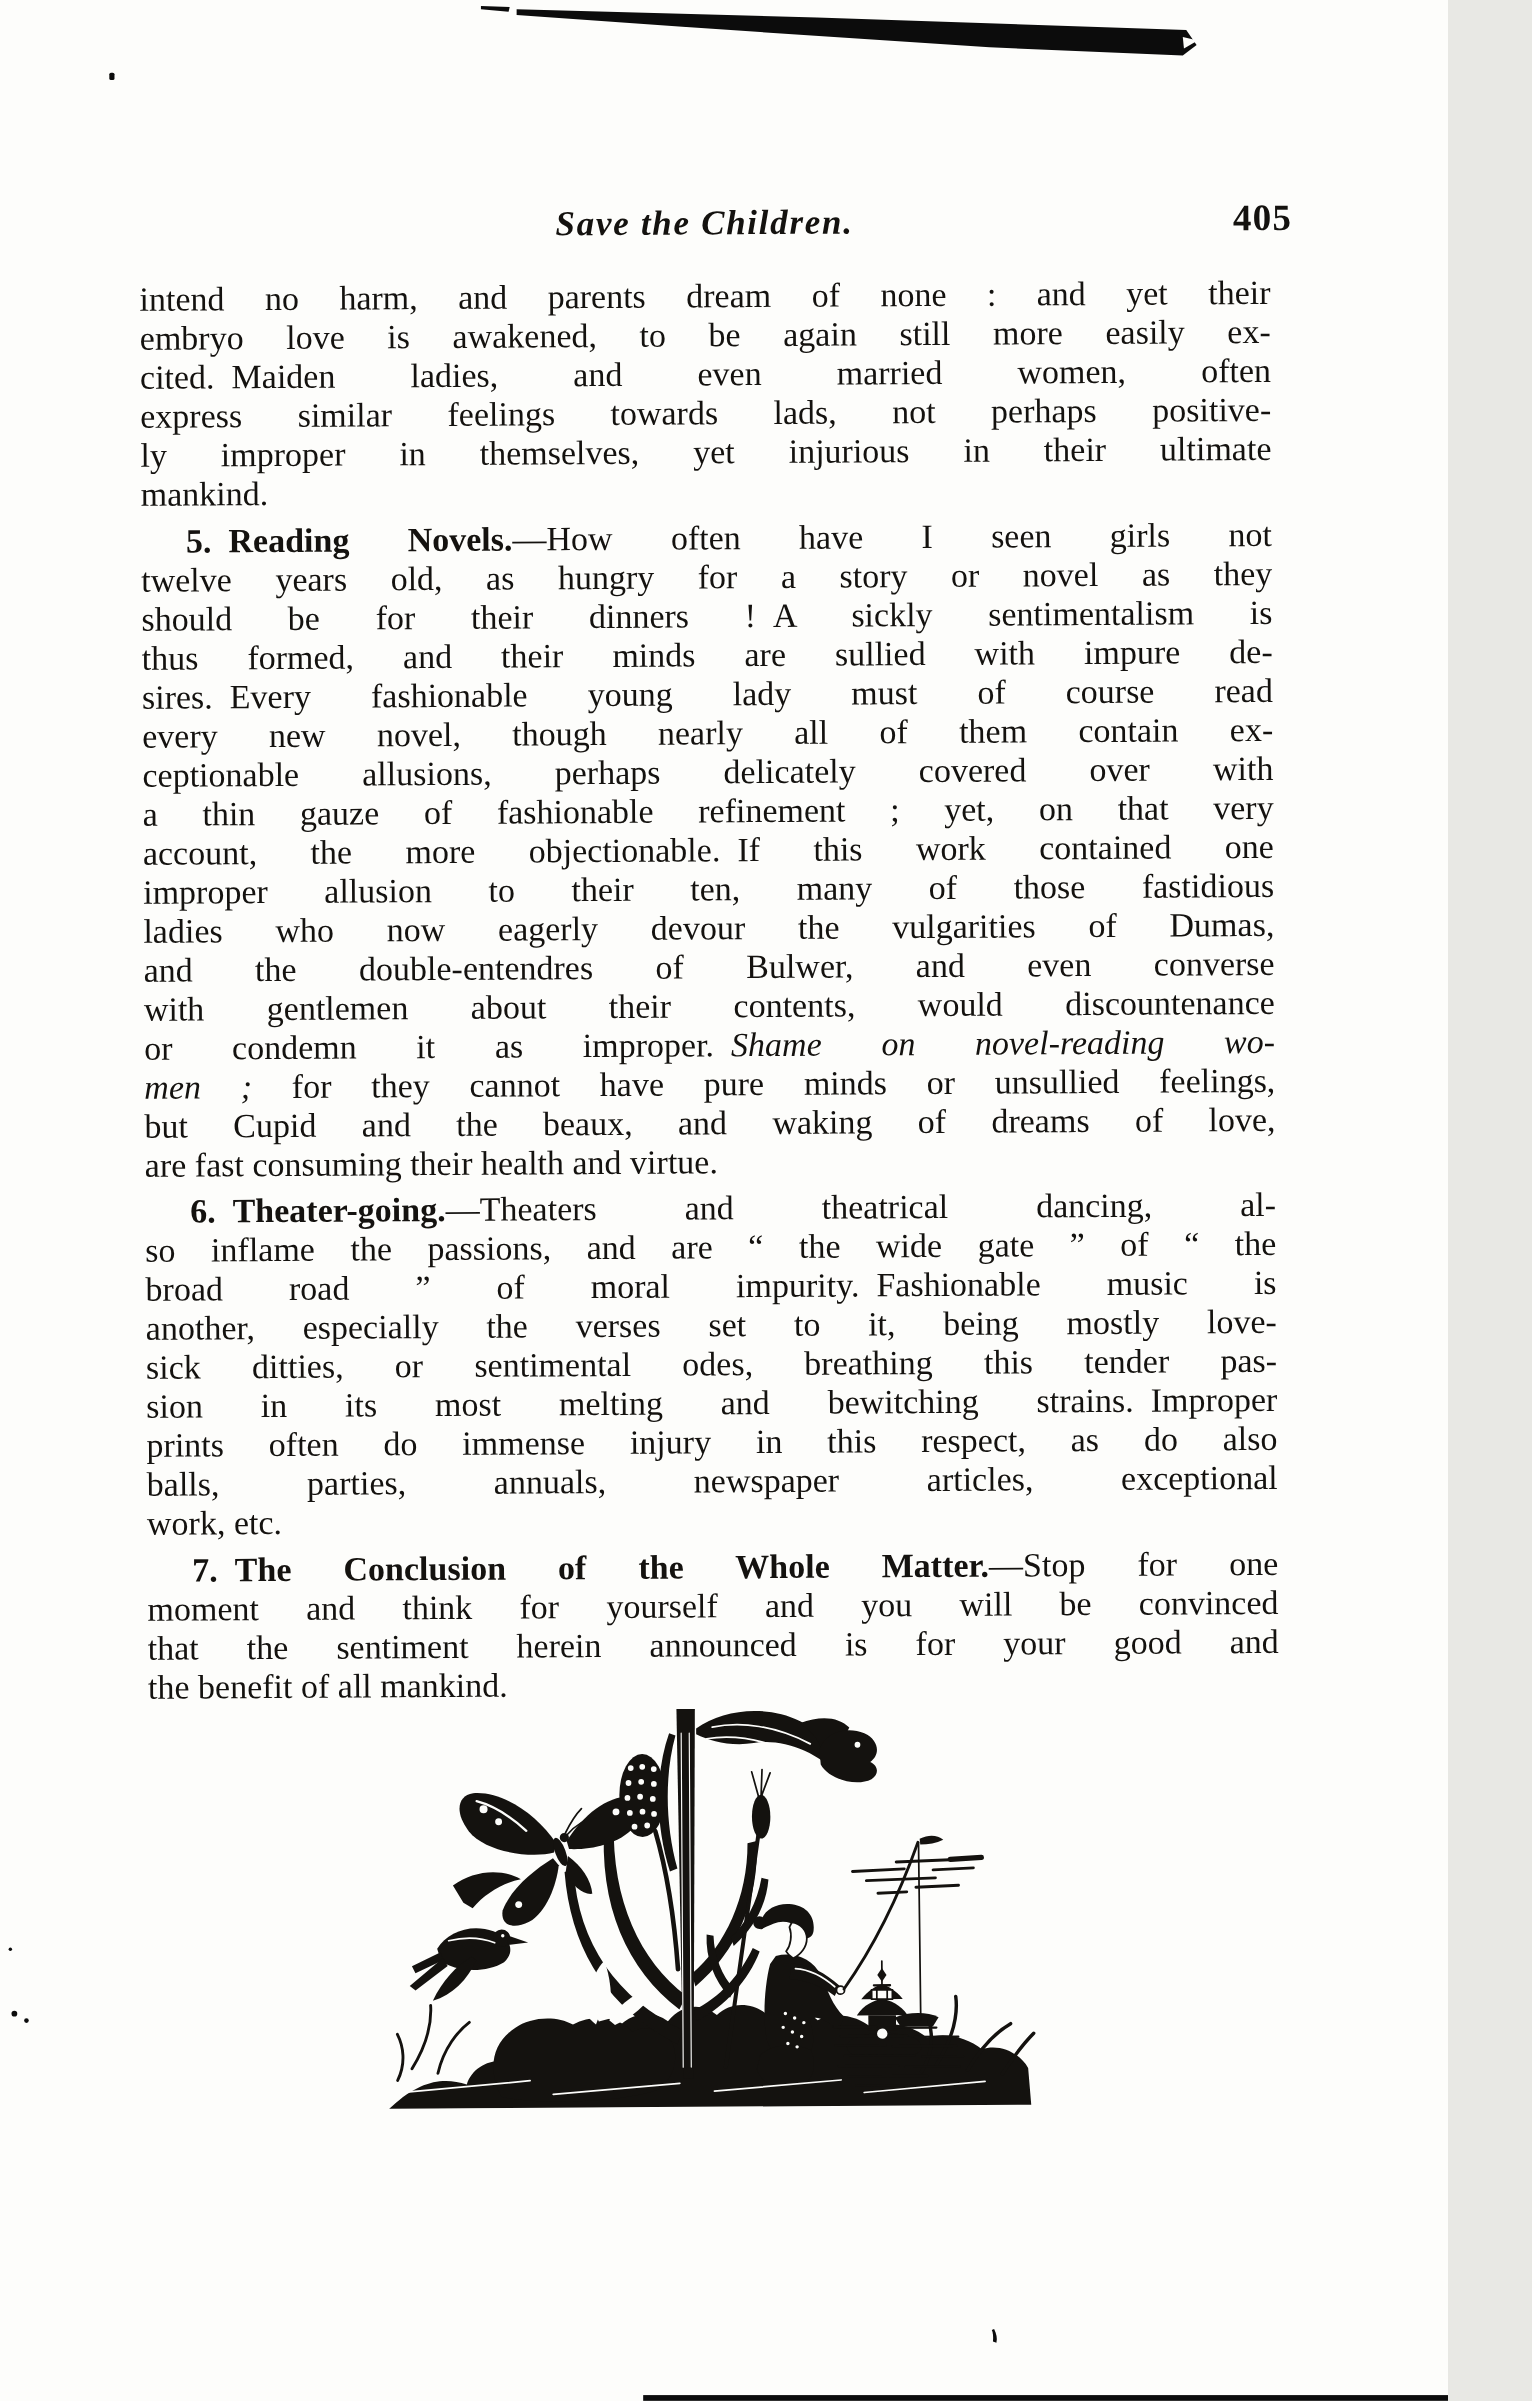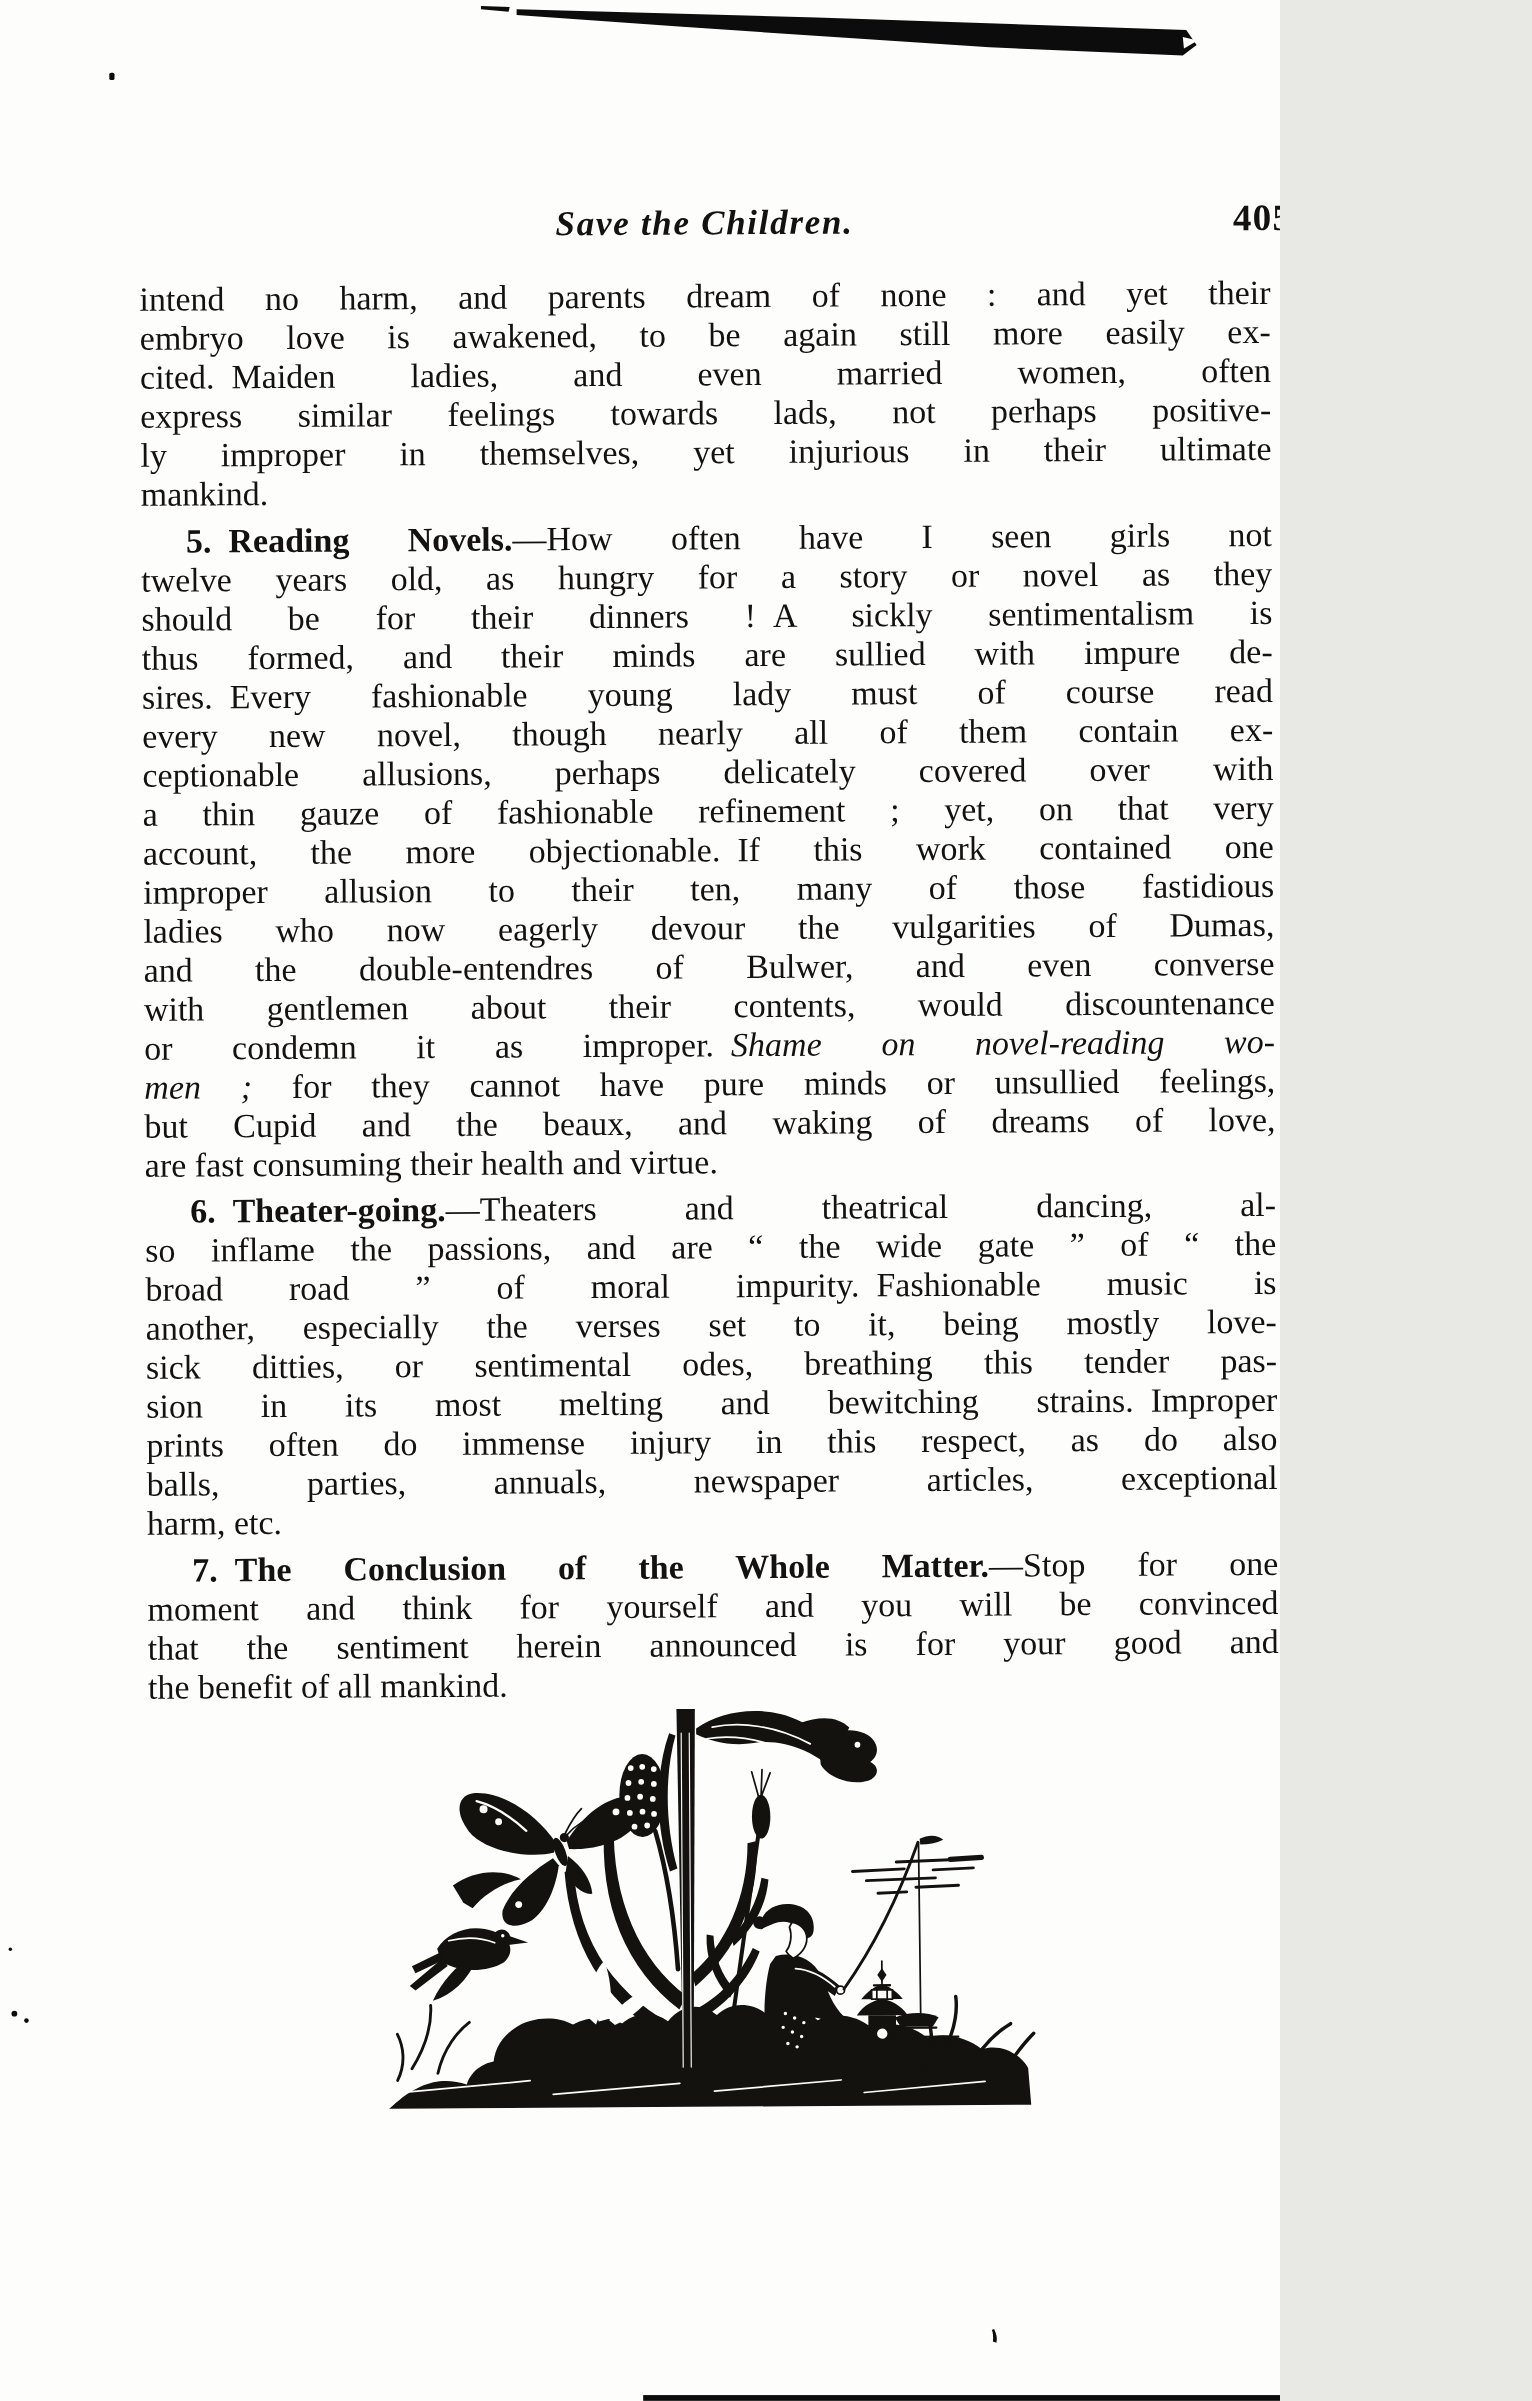--- a/index.html
+++ b/index.html
@@ -1,17 +1,17 @@
 <!DOCTYPE html>
 <html style="font-size:9.2px"><head>
 <meta charset="utf-8">
 <style>
   html,body{margin:0;padding:0;background:#e8e8e4;}
   .page{
-    position:relative; width:1280px; height:2401px;
+    position:relative; width:1448px; height:2401px;
     background:#fdfdfb; overflow:hidden;
     font-family:"Liberation Serif", serif; color:#14120f;
   }
   .scan{ position:absolute; inset:0; transform:rotate(-0.35deg); transform-origin:765px 1036px; }
 
   .header{ position:absolute; left:144px; top:199px; width:1131px; height:48px; }
   .running-title{
     text-align:center; font-style:italic; font-weight:bold; font-size:35px;
     letter-spacing:1.7px; line-height:48px;
   }
@@ -77,21 +77,21 @@
         </div>
         <div class="para">
           <div class="line indent"><span class="b">6. Theater-going.</span><span>—Theaters and theatrical dancing, al-</span></div>
           <div class="line"><span>so inflame the passions, and are “ the wide gate ” of “ the</span></div>
           <div class="line"><span>broad road ” of moral impurity. Fashionable music is</span></div>
           <div class="line"><span>another, especially the verses set to it, being mostly love-</span></div>
           <div class="line"><span>sick ditties, or sentimental odes, breathing this tender pas-</span></div>
           <div class="line"><span>sion in its most melting and bewitching strains. Improper</span></div>
           <div class="line"><span>prints often do immense injury in this respect, as do also</span></div>
           <div class="line"><span>balls, parties, annuals, newspaper articles, exceptional</span></div>
-          <div class="line last"><span>harm, etc.</span></div>
+          <div class="line last"><span>work, etc.</span></div>
         </div>
         <div class="para">
           <div class="line indent"><span class="b">7. The Conclusion of the Whole Matter.</span><span>—Stop for one</span></div>
           <div class="line"><span>moment and think for yourself and you will be convinced</span></div>
           <div class="line"><span>that the sentiment herein announced is for your good and</span></div>
           <div class="line last"><span>the benefit of all mankind.</span></div>
         </div>
       </div>
 
     <svg class="tailpiece" viewBox="0 0 1200 710" xmlns="http://www.w3.org/2000/svg">

